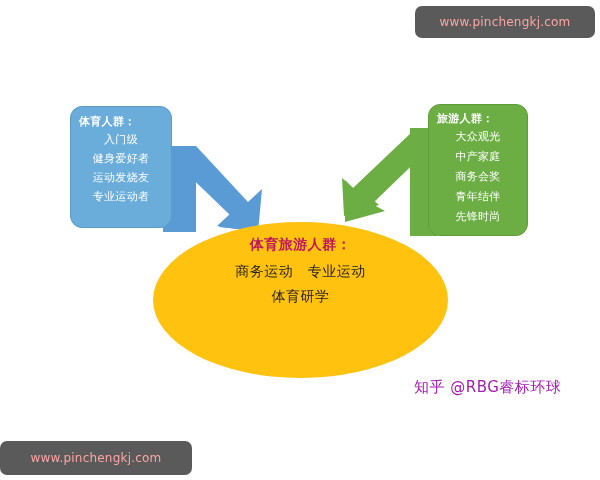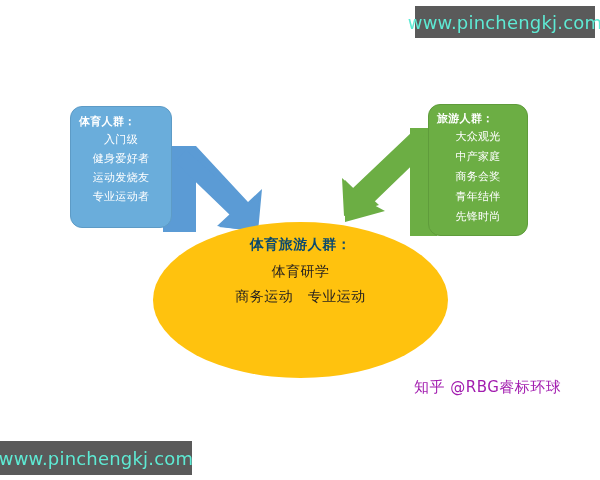--- a/index.html
+++ b/index.html
@@ -91,42 +91,43 @@
     display: flex;
     flex-direction: column;
     align-items: center;
     justify-content: flex-start;
     padding-top: 14px;
     box-sizing: border-box;
   }
   #center-ellipse .ellipse-title {
     font-size: 14px;
     font-weight: bold;
-    color: #0c4a6e;
+    color: #be185d;
     letter-spacing: 0.5px;
     margin-bottom: 5px;
   }
   #center-ellipse .ellipse-row {
     font-size: 14px;
     color: #231f20;
     line-height: 25px;
     letter-spacing: 0.5px;
     white-space: pre;
   }
 
   
   .wm-dark {
     position: absolute;
     background: #5a5a5a;
-    color: #5eead4;
-    font-size: 18px;
+    color: #fca5a5;
+    font-size: 12px;
     display: flex;
     align-items: center;
     justify-content: center;
     letter-spacing: 0.2px;
+    border-radius: 7px;
   }
   #wm-top {
     right: 5px;
     top: 6px;
     width: 180px;
     height: 32px;
   }
   #wm-bottom {
     left: 0px;
     bottom: 5px;
@@ -175,21 +176,21 @@
   <div class="group-box" id="sports-box">
     <div class="box-title">体育人群：</div>
     <div class="box-item">入门级</div>
     <div class="box-item">健身爱好者</div>
     <div class="box-item">运动发烧友</div>
     <div class="box-item">专业运动者</div>
   </div>
 
   <div id="center-ellipse">
     <div class="ellipse-title">体育旅游人群：</div>
+    <div class="ellipse-row">商务运动　专业运动</div>
     <div class="ellipse-row">体育研学</div>
-    <div class="ellipse-row">商务运动　专业运动</div>
   </div>
 
   <div class="wm-dark" id="wm-top">www.pinchengkj.com</div>
   <div class="wm-dark" id="wm-bottom">www.pinchengkj.com</div>
   <div id="wm-zhihu">知乎 @RBG睿标环球</div>
 
 </div>
 
 </body></html>

